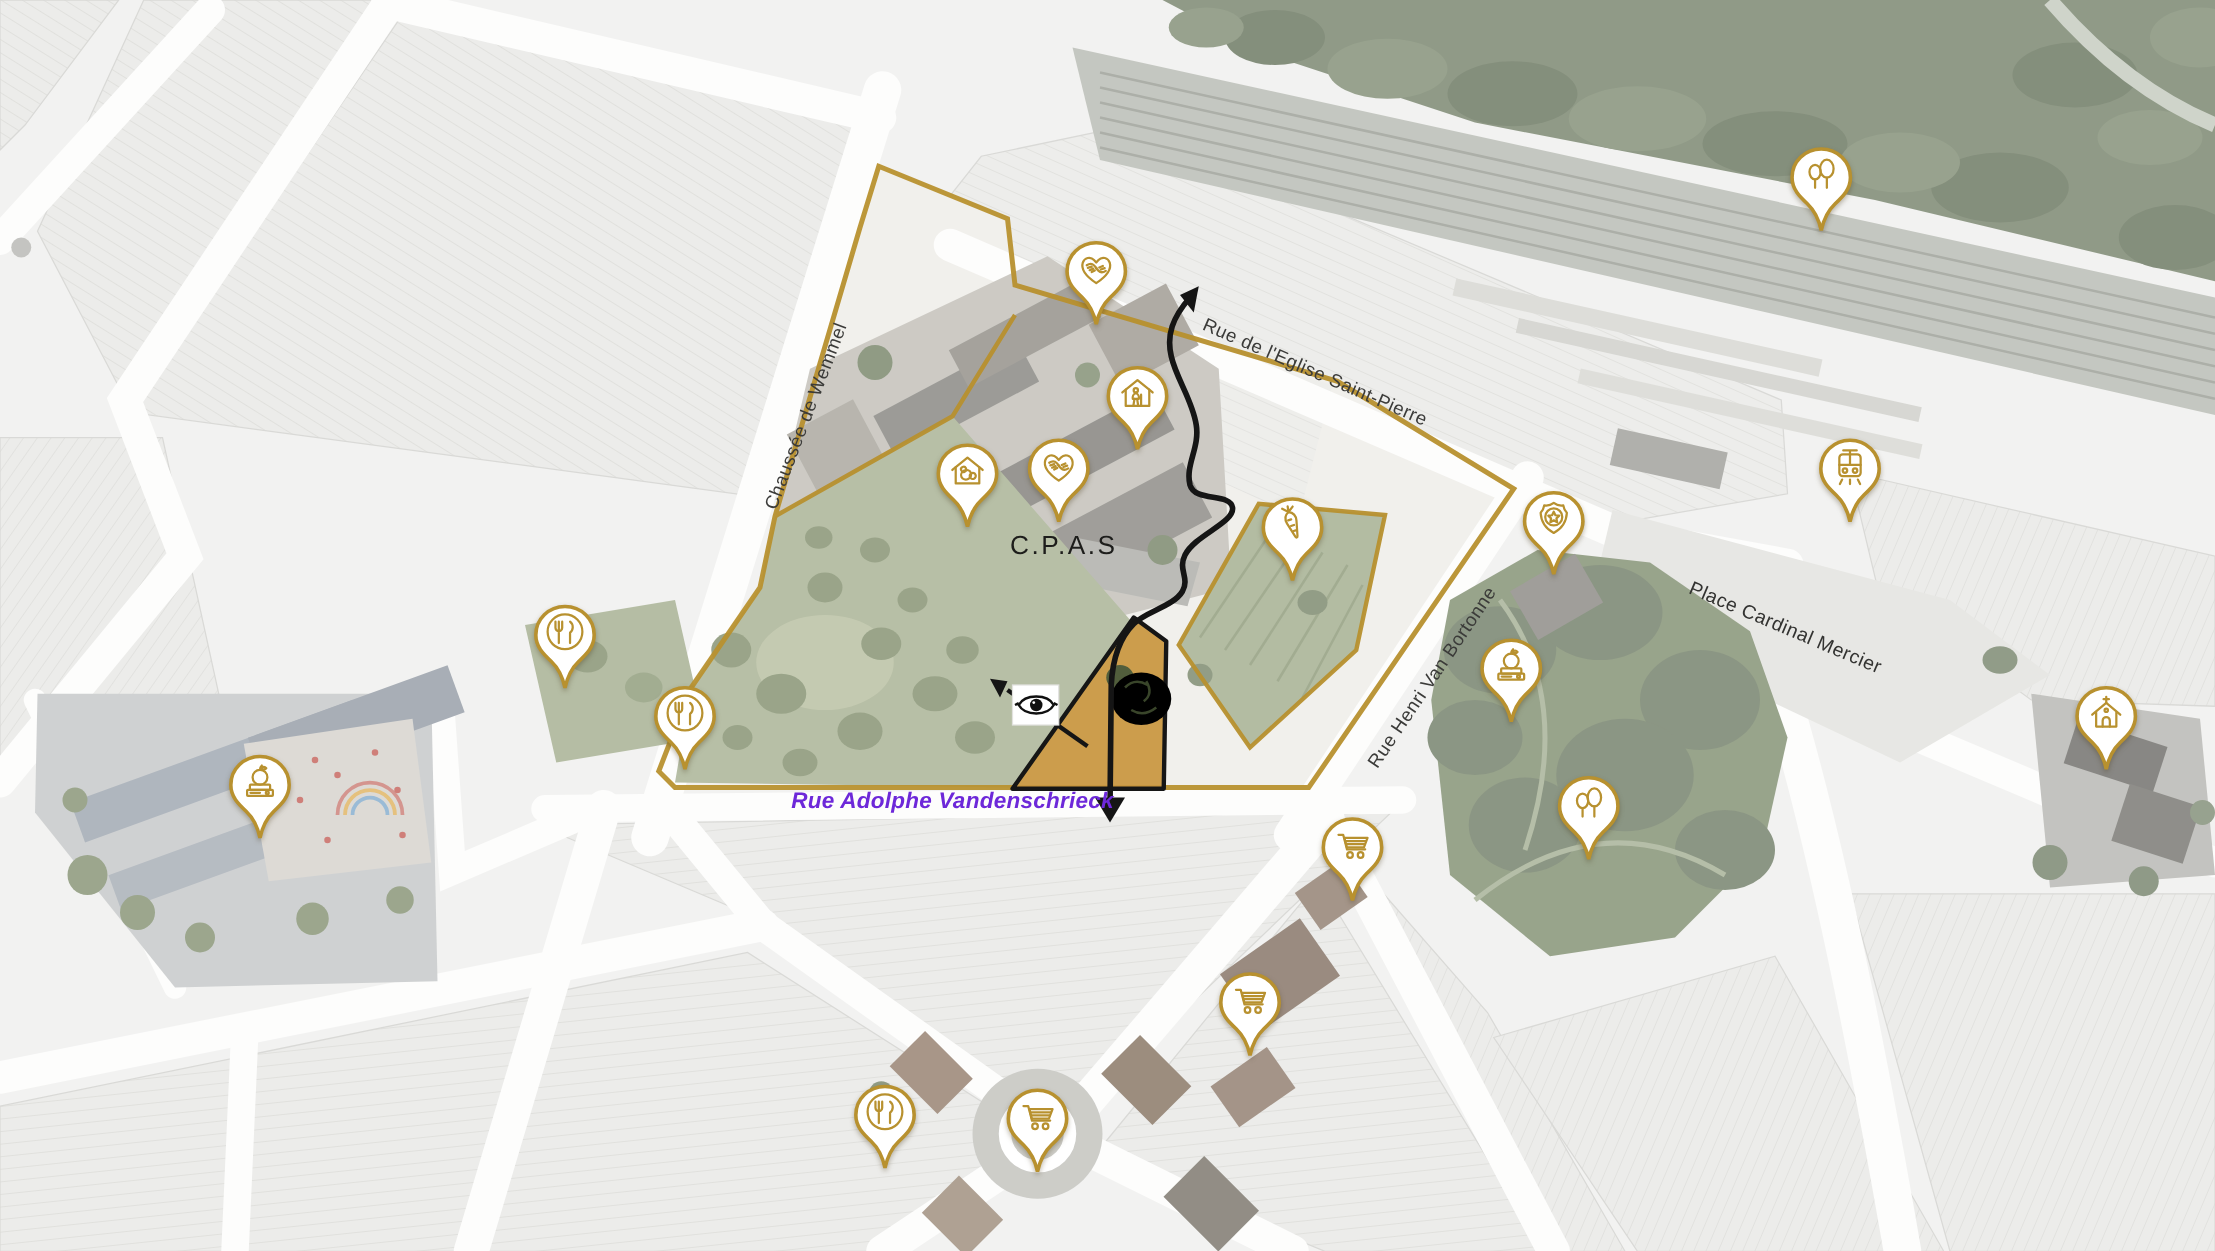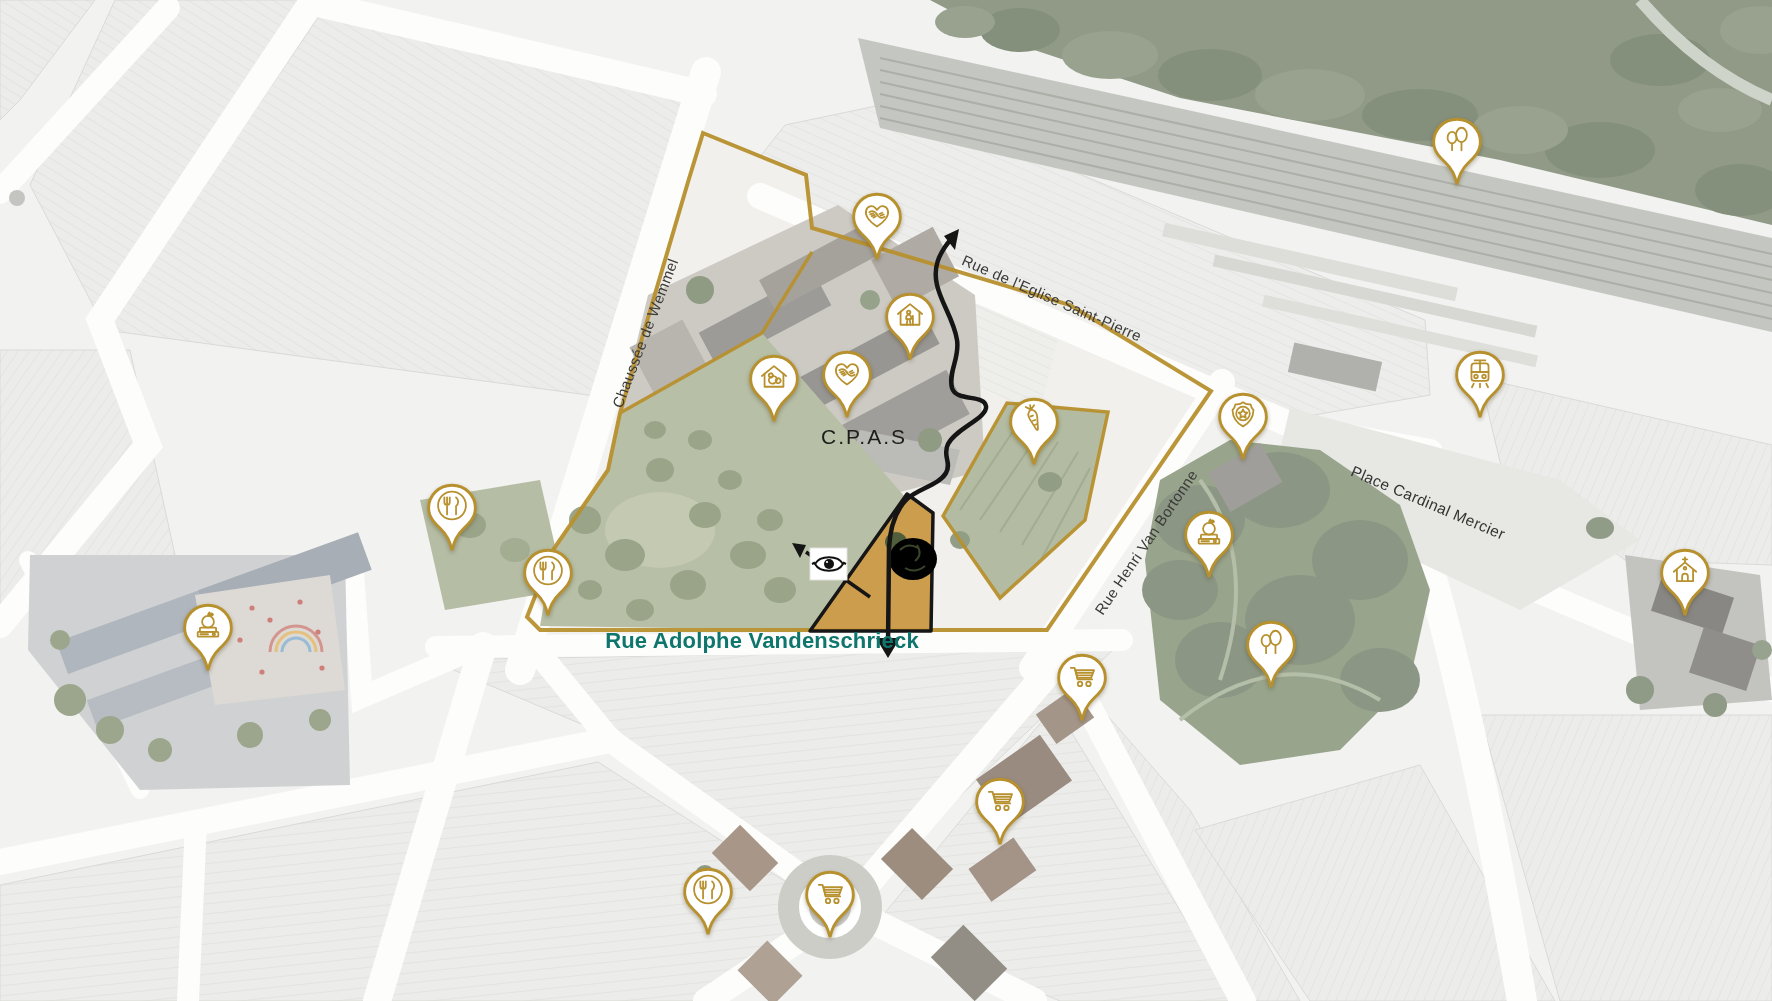--- a/index.html
+++ b/index.html
@@ -8,22 +8,22 @@
   #basemap{position:absolute;left:0;top:0;width:1772px;height:1001px;}
   #pins-layer{position:absolute;left:0;top:0;width:1772px;height:1001px;pointer-events:none;}
   .pin{position:absolute;width:54px;height:70px;
        filter:drop-shadow(0 2px 2px rgba(70,55,20,.35));}
   .map-label{position:absolute;white-space:nowrap;transform:translate(-50%,-50%);
              color:#3b3b39;font-size:15px;letter-spacing:.4px;}
   .lbl-wemmel{left:645px;top:333px;transform:translate(-50%,-50%) rotate(-69deg);}
   .lbl-eglise{left:1052px;top:298px;transform:translate(-50%,-50%) rotate(23.5deg);}
   .lbl-bortonne{left:1146px;top:542px;transform:translate(-50%,-50%) rotate(-56deg);}
   .lbl-mercier{left:1428px;top:503px;transform:translate(-50%,-50%) rotate(23deg);font-size:15.5px;color:#333331;}
-  .lbl-vandenschrieck{left:762px;top:641px;font-weight:bold;font-size:22px;color:#0f766e;letter-spacing:.2px;}
-  .lbl-cpas{left:851px;top:437px;font-size:21px;font-weight:500;color:#1d1d1b;letter-spacing:2px;margin-left:13px;}
+  .lbl-vandenschrieck{left:762px;top:641px;font-weight:bold;font-size:18px;color:#6d28d9;letter-spacing:.2px;font-style:italic;}
+  .lbl-cpas{left:851px;top:437px;font-size:21px;font-weight:500;color:#1d1d1b;letter-spacing:2px;}
 </style>
 </head>
 <body>
 
 <div id="stage">
 
 <svg id="basemap" viewBox="0 0 1772 1001">
   <defs>
     <pattern id="lotsA" width="9" height="9" patternUnits="userSpaceOnUse" patternTransform="rotate(35)">
       <rect width="9" height="9" fill="#e4e4e1"></rect>

